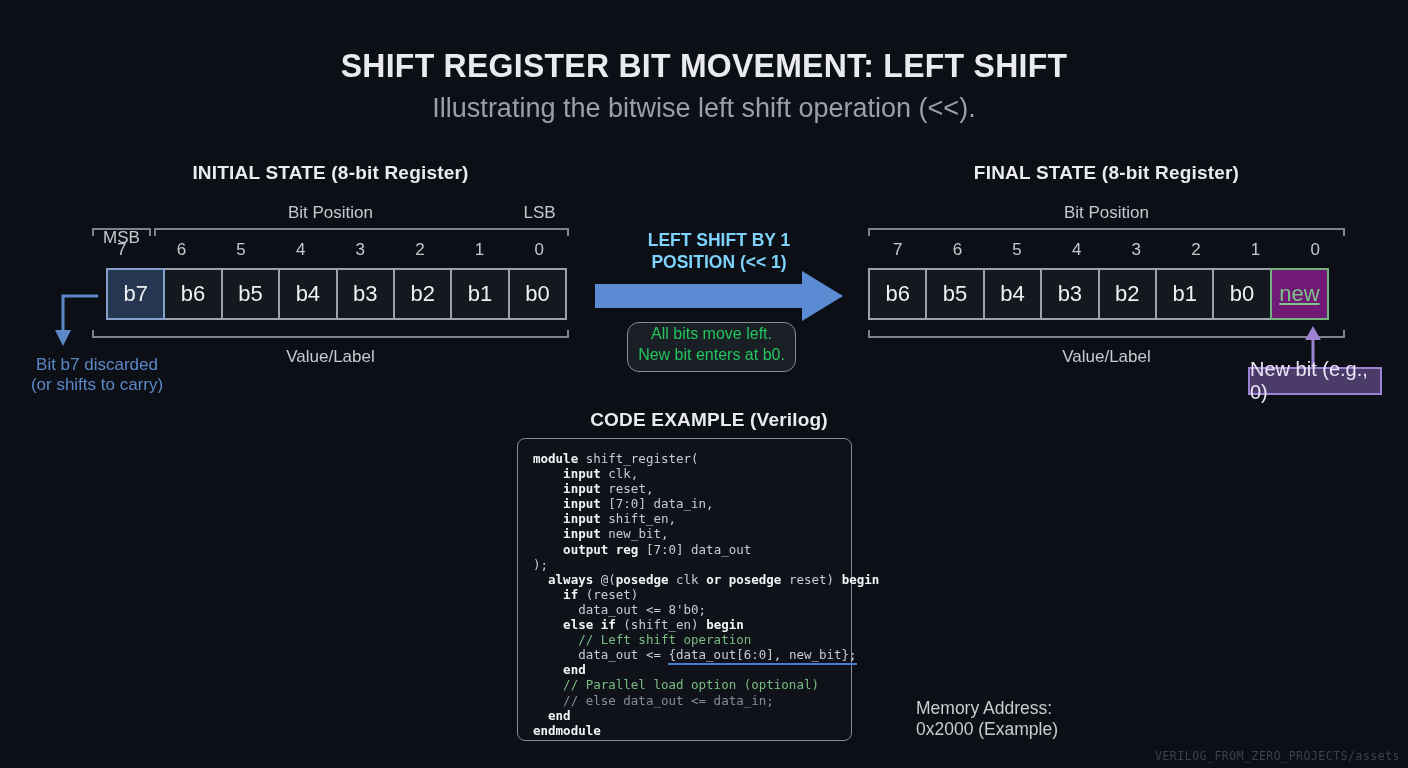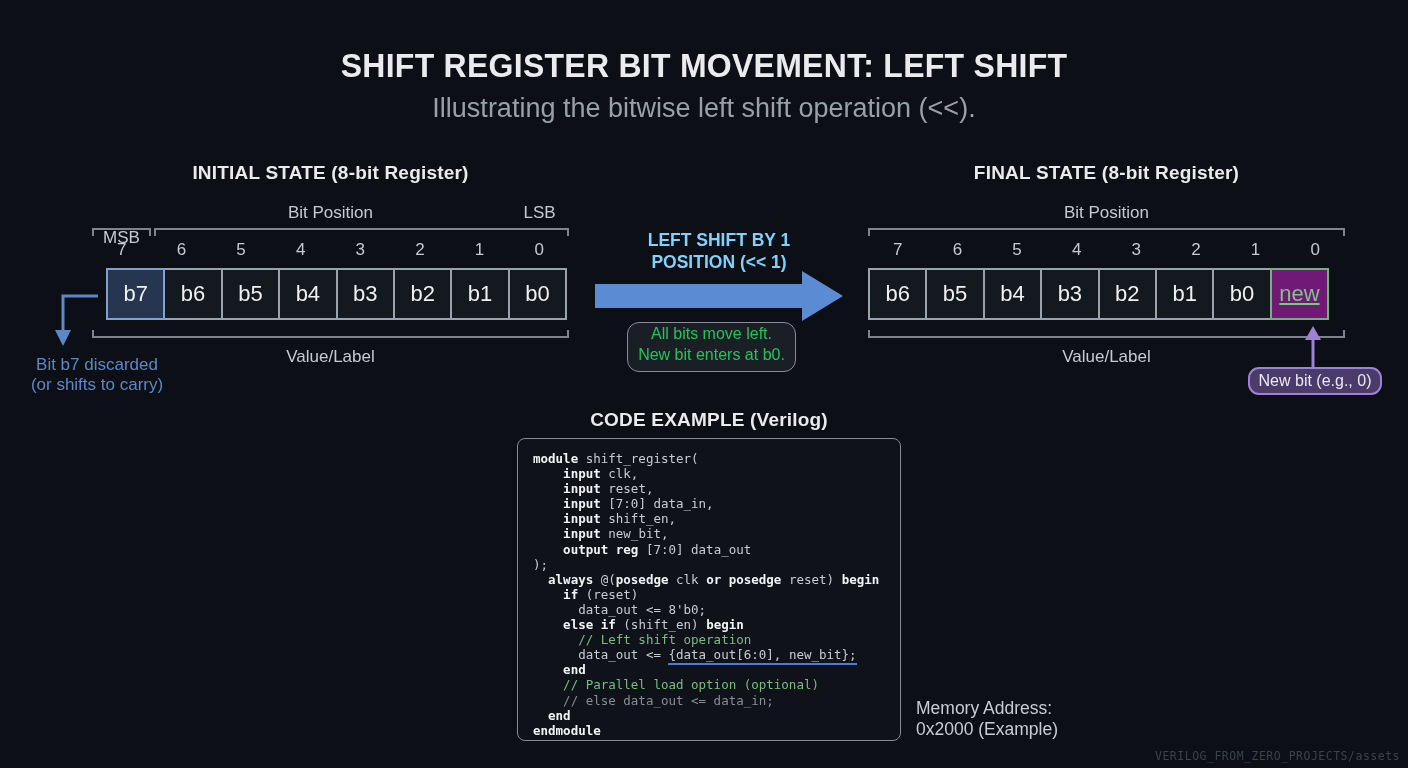--- a/index.html
+++ b/index.html
@@ -32,25 +32,25 @@
   .cell.hl-blue{background:#263550;border-color:#84a1cb;position:relative;z-index:2;}
   .cell.hl-green{background:#701a75;border-color:#74b27d;color:#7cc487;
     position:relative;z-index:2;text-decoration:underline;}
 
   .discard-note{font-size:17px;line-height:20px;color:#5c88c8;}
   .shift-label{font-size:17.5px;line-height:22px;font-weight:bold;color:#7dd3fc;}
   .note-box{width:167px;height:48px;border:1px solid #878e98;border-radius:12px;
     background:#1a1e25;display:flex;flex-direction:column;align-items:center;
     font-size:16px;line-height:21px;color:#22c55e;}
   .new-bit-badge{width:130px;height:24px;background:#4a3b68;border:2px solid #9d82d4;
-    border-radius:11px;display:flex;align-items:center;justify-content:center;
-    font-size:16px;color:#ece6f8;}
+    border-radius:0;display:flex;align-items:center;justify-content:center;
+    font-size:20px;color:#ece6f8;}
 
   
-  .code-box{left:517px;top:438px;width:384px;height:303px;box-sizing:border-box;
+  .code-box{left:517px;top:438px;width:335px;height:303px;box-sizing:border-box;
     border:1px solid #858c96;border-radius:8px;background:#0f1319;
     padding:12px 0 0 15px;}
   .code-line{font-family:"DejaVu Sans Mono",monospace;font-size:12.5px;
     line-height:15.1px;white-space:pre;color:#c7ccd3;}
   .tok-p{color:#c7ccd3;}
   .tok-k{font-weight:bold;color:#f1f4f7;}
   .tok-g{color:#79bc83;}
   .tok-d{color:#878d95;}
   .tok-u{color:#c7ccd3;border-bottom:2px solid #4a7cd6;padding-bottom:1px;}
 

